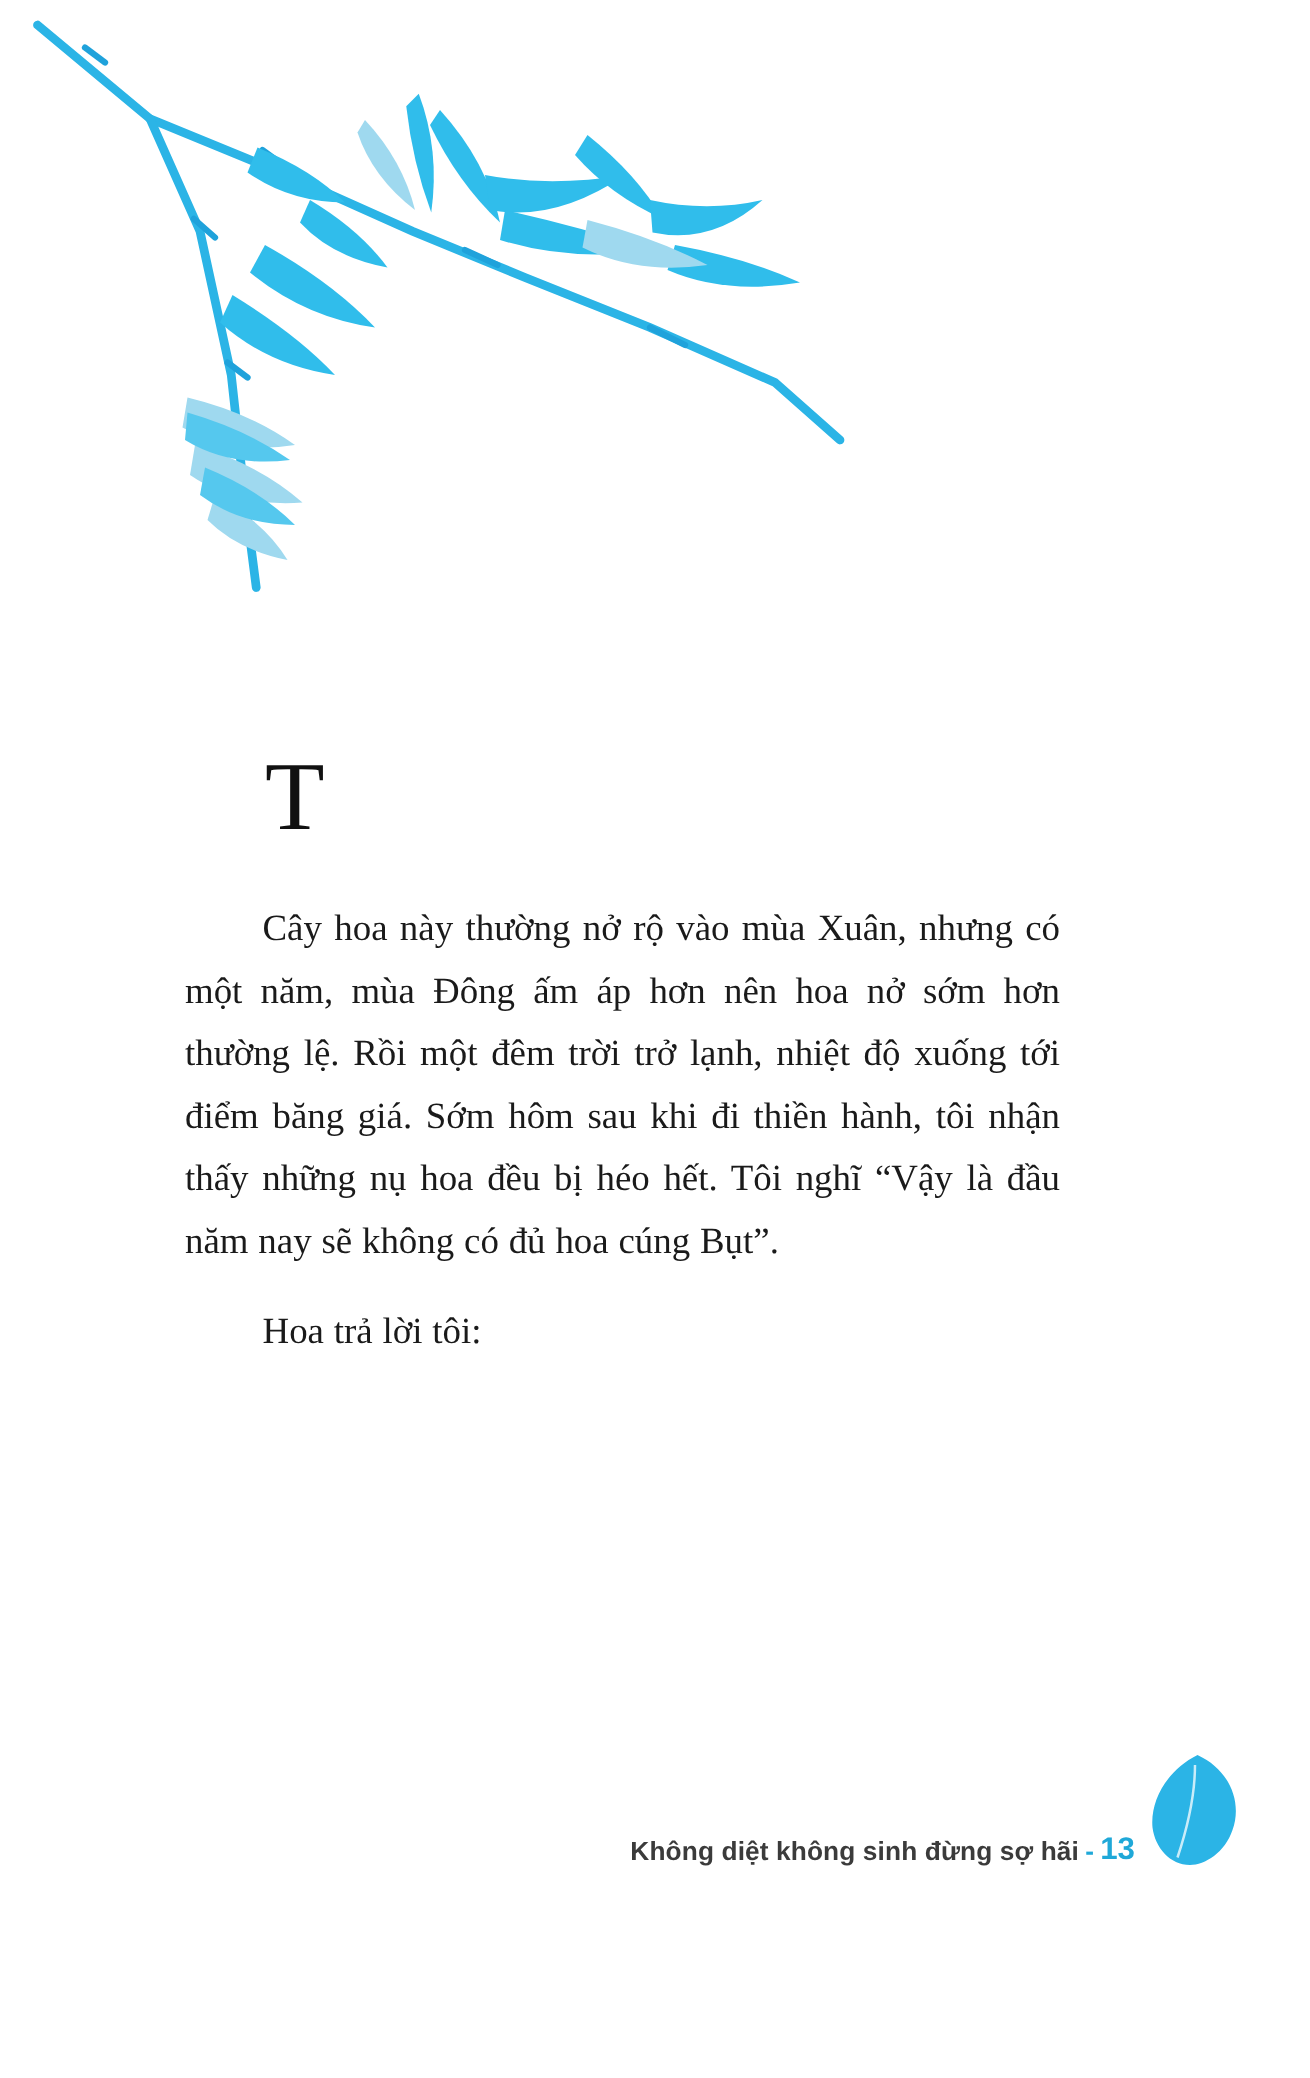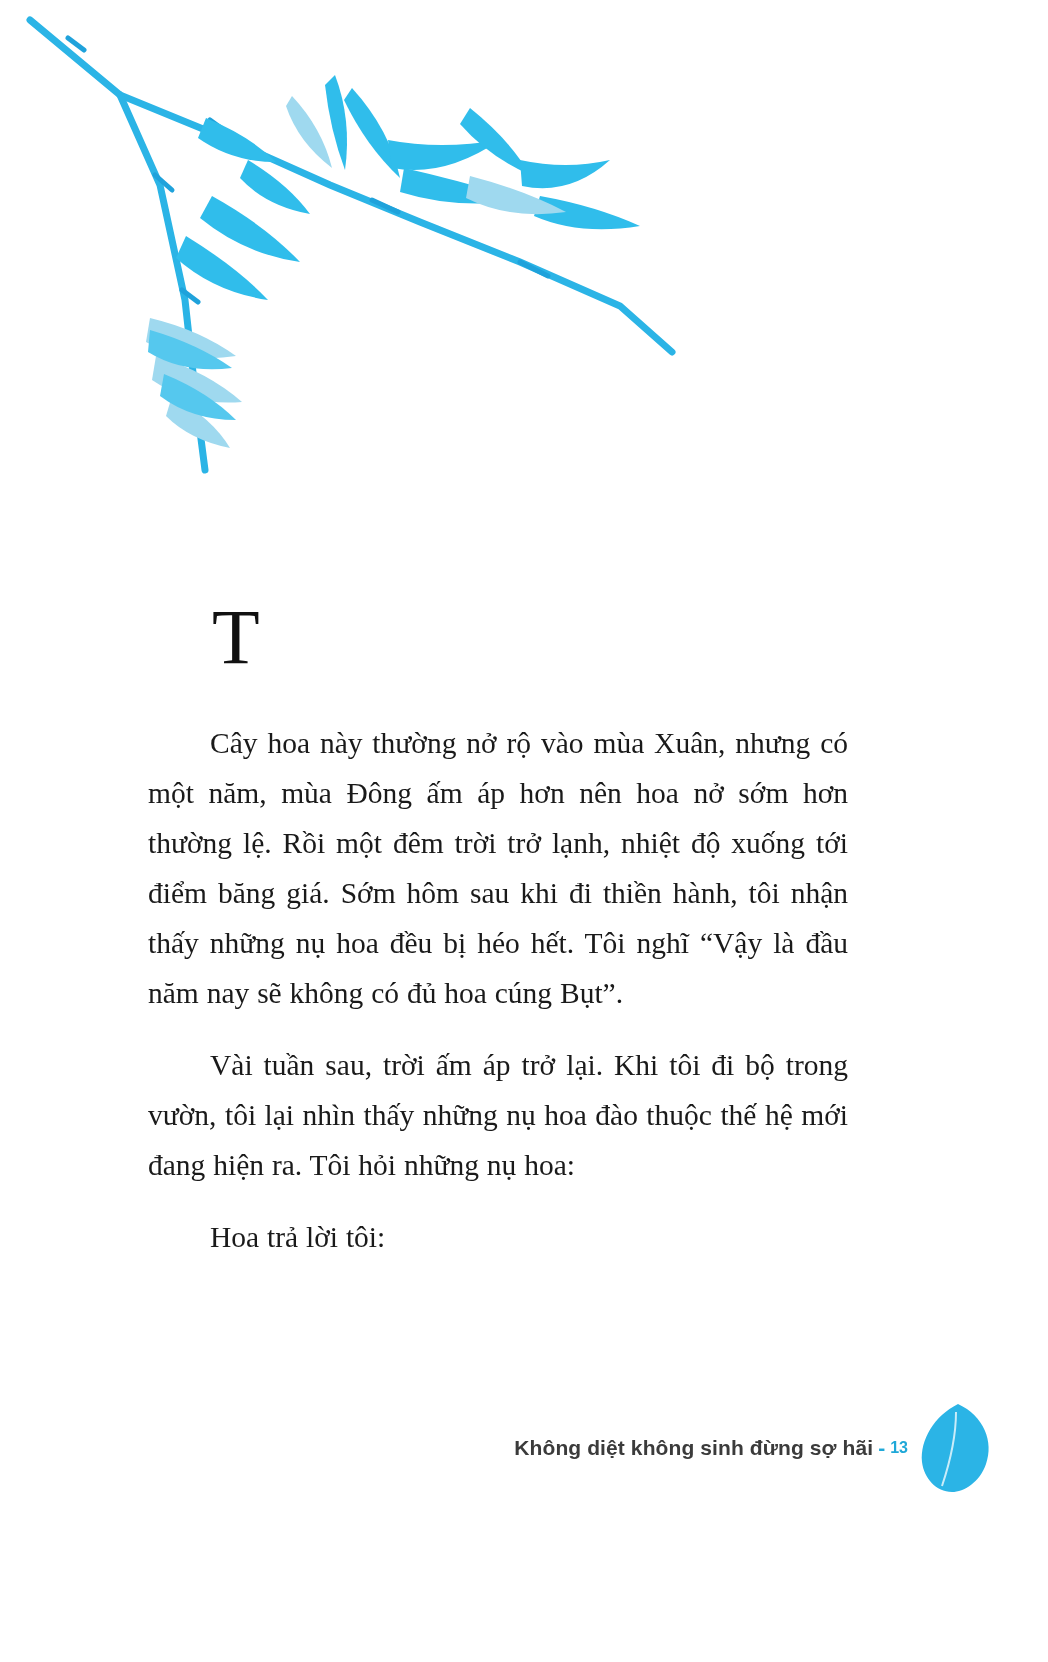--- a/index.html
+++ b/index.html
@@ -60,41 +60,41 @@
   .para.last {
     margin-bottom: 0;
   }
 
   
   .footer {
     position: absolute;
     right: 54px;
     bottom: 168px;
     display: flex;
-    align-items: center;
+    align-items: flex-end;
     gap: 0px;
   }
   .footer-text {
     font-family: "Liberation Sans", sans-serif;
     font-size: 21px;
     font-weight: 700;
     color: #3b3b3b;
     letter-spacing: 0.1px;
     white-space: nowrap;
   }
   .footer-sep {
     font-family: "Liberation Sans", sans-serif;
     font-size: 21px;
     font-weight: 700;
     color: #1fa8d8;
     margin: 0 5px;
   }
   .footer-page {
     font-family: "Liberation Sans", sans-serif;
-    font-size: 16px;
+    font-size: 25px;
     font-weight: 700;
     color: #1fa8d8;
   }
   .footer-leaf {
     margin-left: 12px;
     width: 74px;
     height: 92px;
     display: block;
   }
 </style>
@@ -140,21 +140,20 @@
       <path d="M150 330 Q198 344 232 368 Q184 374 148 352 Z"></path>
       <path d="M164 374 Q208 392 236 420 Q192 420 160 396 Z"></path>
     </g>
   </svg>
 
   <div class="content">
     <p class="para first">
       <span class="dropcap">T</span>
     </p>
     <p class="para">Cây hoa này thường nở rộ vào mùa Xuân, nhưng có một năm, mùa Đông ấm áp hơn nên hoa nở sớm hơn thường lệ. Rồi một đêm trời trở lạnh, nhiệt độ xuống tới điểm băng giá. Sớm hôm sau khi đi thiền hành, tôi nhận thấy những nụ hoa đều bị héo hết. Tôi nghĩ “Vậy là đầu năm nay sẽ không có đủ hoa cúng Bụt”.</p>
-    <p class="para">Vài tuần sau, trời ấm áp trở lại. Khi tôi đi bộ trong vườn, tôi lại nhìn thấy những nụ hoa đào thuộc thế hệ mới đang hiện ra. Tôi hỏi những nụ hoa:</p>
     <p class="para last">Hoa trả lời tôi:</p>
   </div>
 
   <div class="footer">
     <span class="footer-text">Không diệt không sinh đừng sợ hãi</span>
     <span class="footer-sep">-</span>
     <span class="footer-page">13</span>
     <svg class="footer-leaf" viewBox="0 0 74 92" xmlns="http://www.w3.org/2000/svg">
       <path d="M38 2 C64 14 74 40 66 62 C60 80 44 90 32 90 C16 90 4 76 2 60 C0 38 14 14 38 2 Z" fill="#2bb4e6"></path>
       <path d="M36 10 C36 32 30 60 22 84" stroke="#ffffff" stroke-width="2" fill="none" opacity="0.75"></path>

